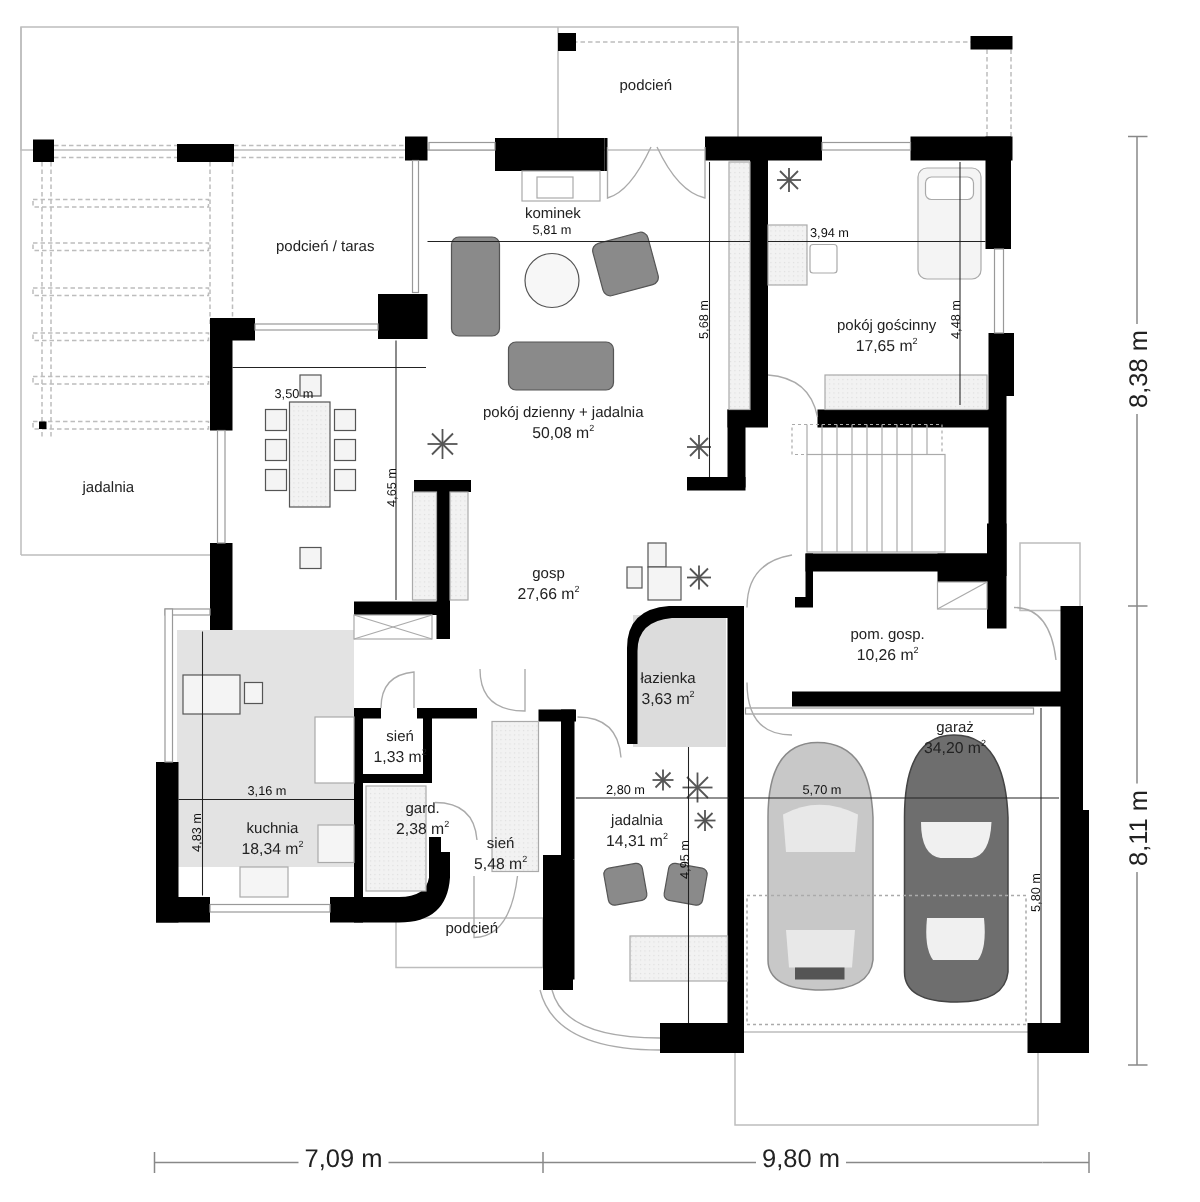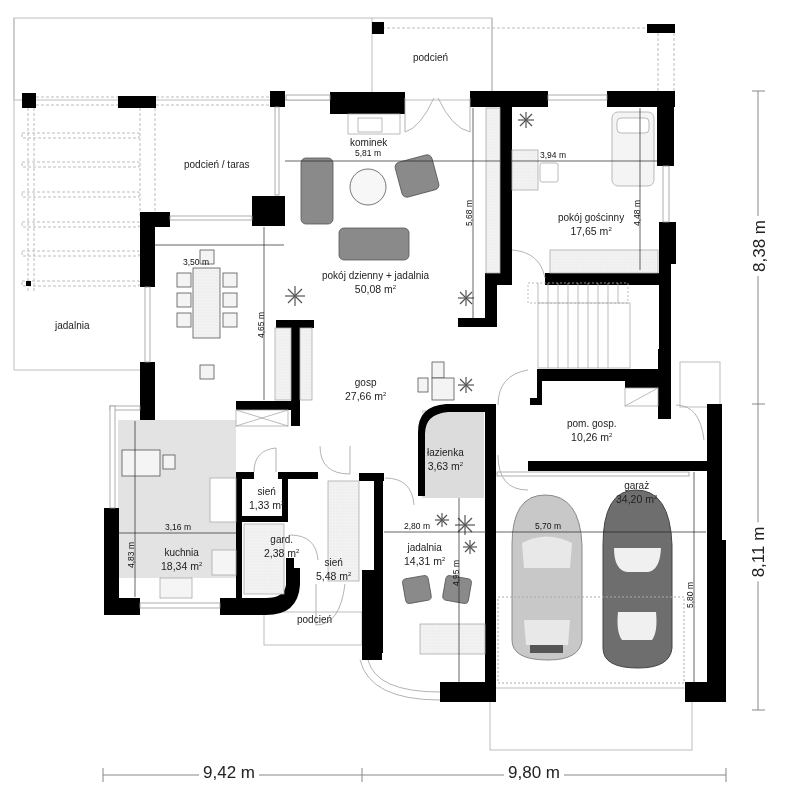--- a/index.html
+++ b/index.html
@@ -369,16 +369,16 @@
 <div class="dim v" style="left:624px;top:208px;">4,48 m</div>
 <div class="dim" style="left:183px;top:233px;margin-top:24px;">3,50 m</div>
 <div class="dim v" style="left:248px;top:320px;">4,65 m</div>
 <div class="dim" style="left:165px;top:522px;">3,16 m</div>
 <div class="dim v" style="left:118px;top:550px;">4,83 m</div>
 <div class="dim" style="left:404px;top:521px;">2,80 m</div>
 <div class="dim v" style="left:443px;top:568px;">4,95 m</div>
 <div class="dim" style="left:535px;top:521px;">5,70 m</div>
 <div class="dim v" style="left:677px;top:590px;">5,80 m</div>
 
-<div class="big" style="left:199px;top:763px;">9,42 m</div>
+<div class="big" style="left:199px;top:763px;">7,09 m</div>
 <div class="big" style="left:504px;top:763px;">9,80 m</div>
 <div class="big v" style="left:730px;top:236px;">8,38 m</div>
 <div class="big v" style="left:730px;top:542px;">8,11 m</div>
 
 </body></html>

